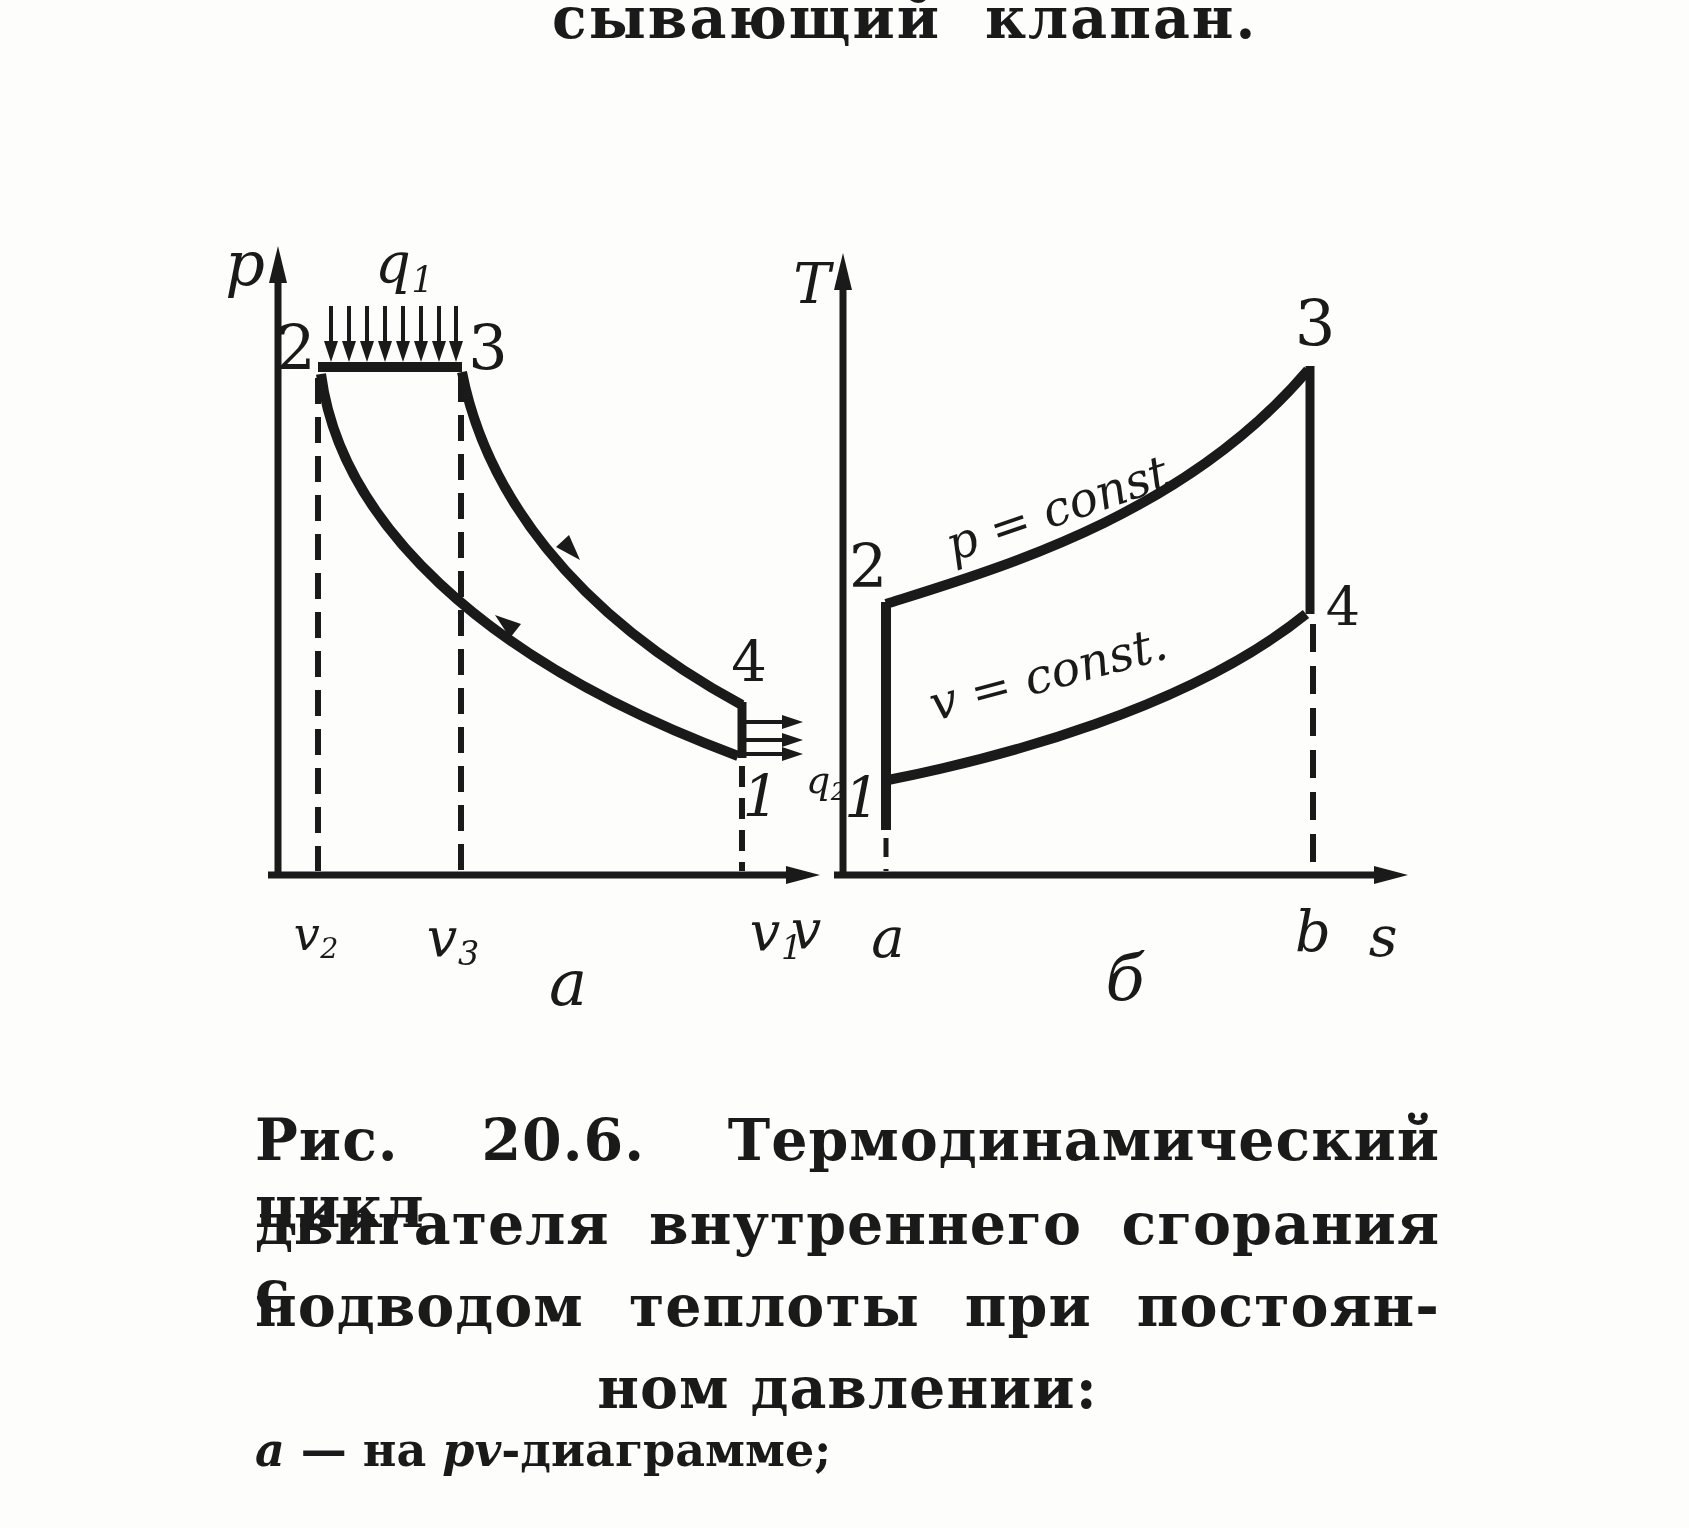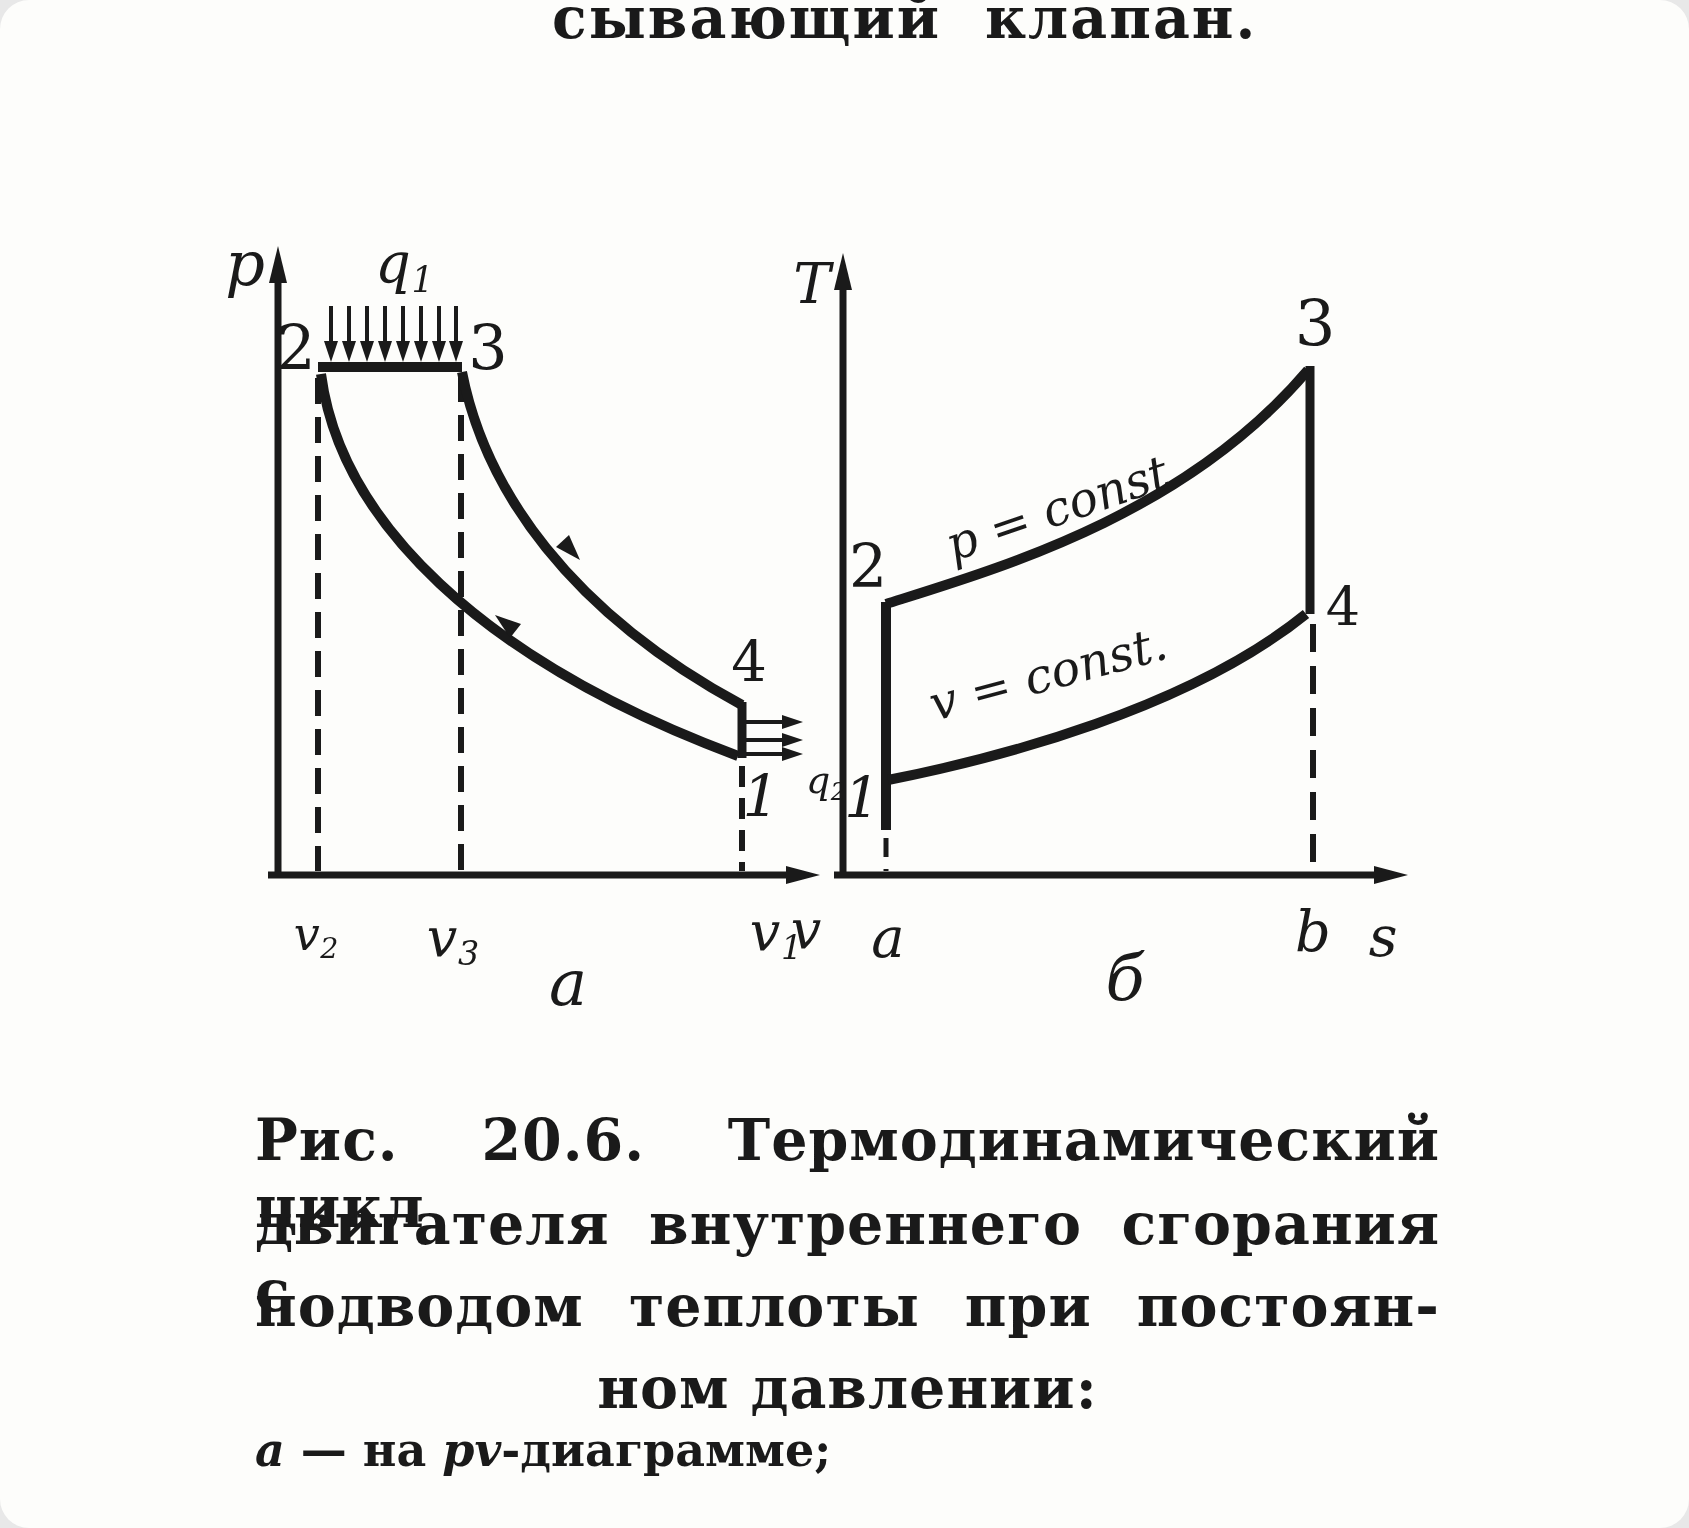--- a/index.html
+++ b/index.html
@@ -3,21 +3,20 @@
 <meta charset="utf-8">
 <style>
   html,body{margin:0;padding:0;background:#e8e8e8;}
   .page{
     position:relative;
     width:1689px;height:1528px;
     background:#fdfdfb;
     overflow:hidden;
     font-family:"DejaVu Serif", serif;
     color:#1a1a1a;
-    border-radius:29px;
   }
   .linework{position:absolute;left:0;top:0;}
   .lbl{position:absolute;white-space:nowrap;color:#1a1a1a;}
   .c{transform:translate(-50%,-50%);}
   .it{font-style:italic;}
   .sub{font-size:0.62em;vertical-align:baseline;position:relative;top:0.28em;margin-left:0.02em;}
   .rot{transform-origin:center;}
   .topfrag{
     position:absolute;left:552px;top:-16px;
     font-size:57px;font-weight:bold;letter-spacing:2px;word-spacing:22px;

